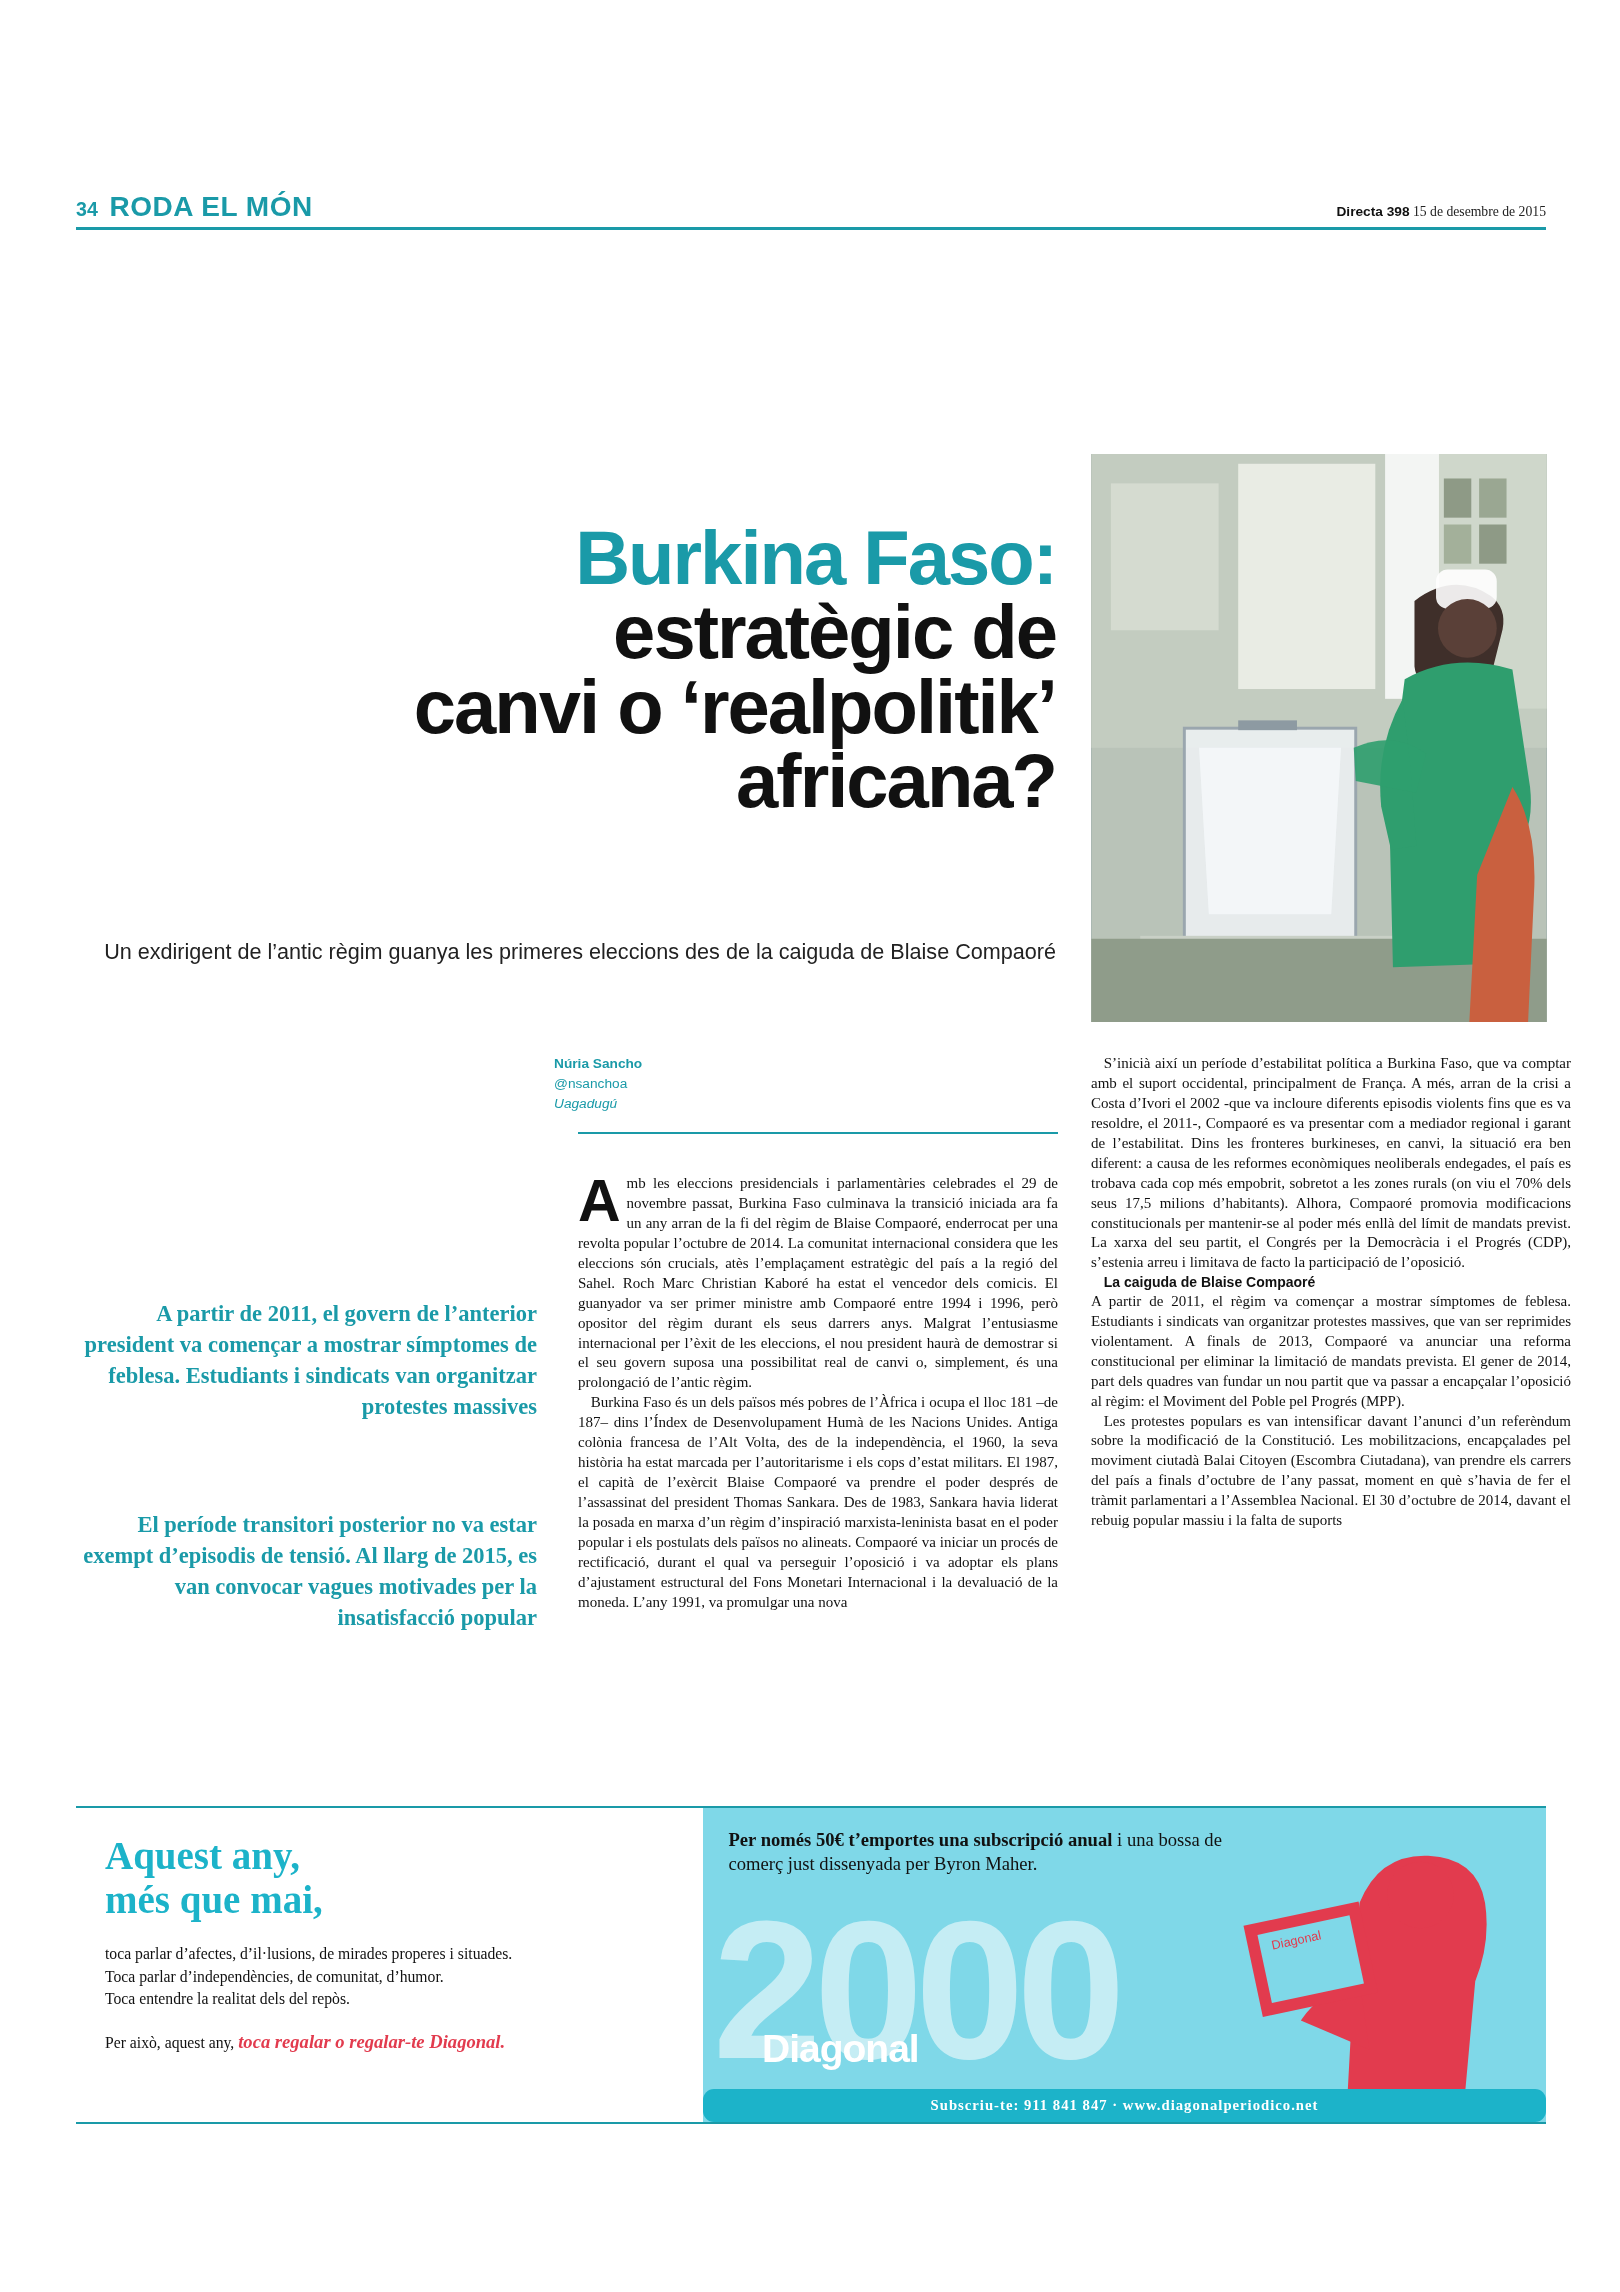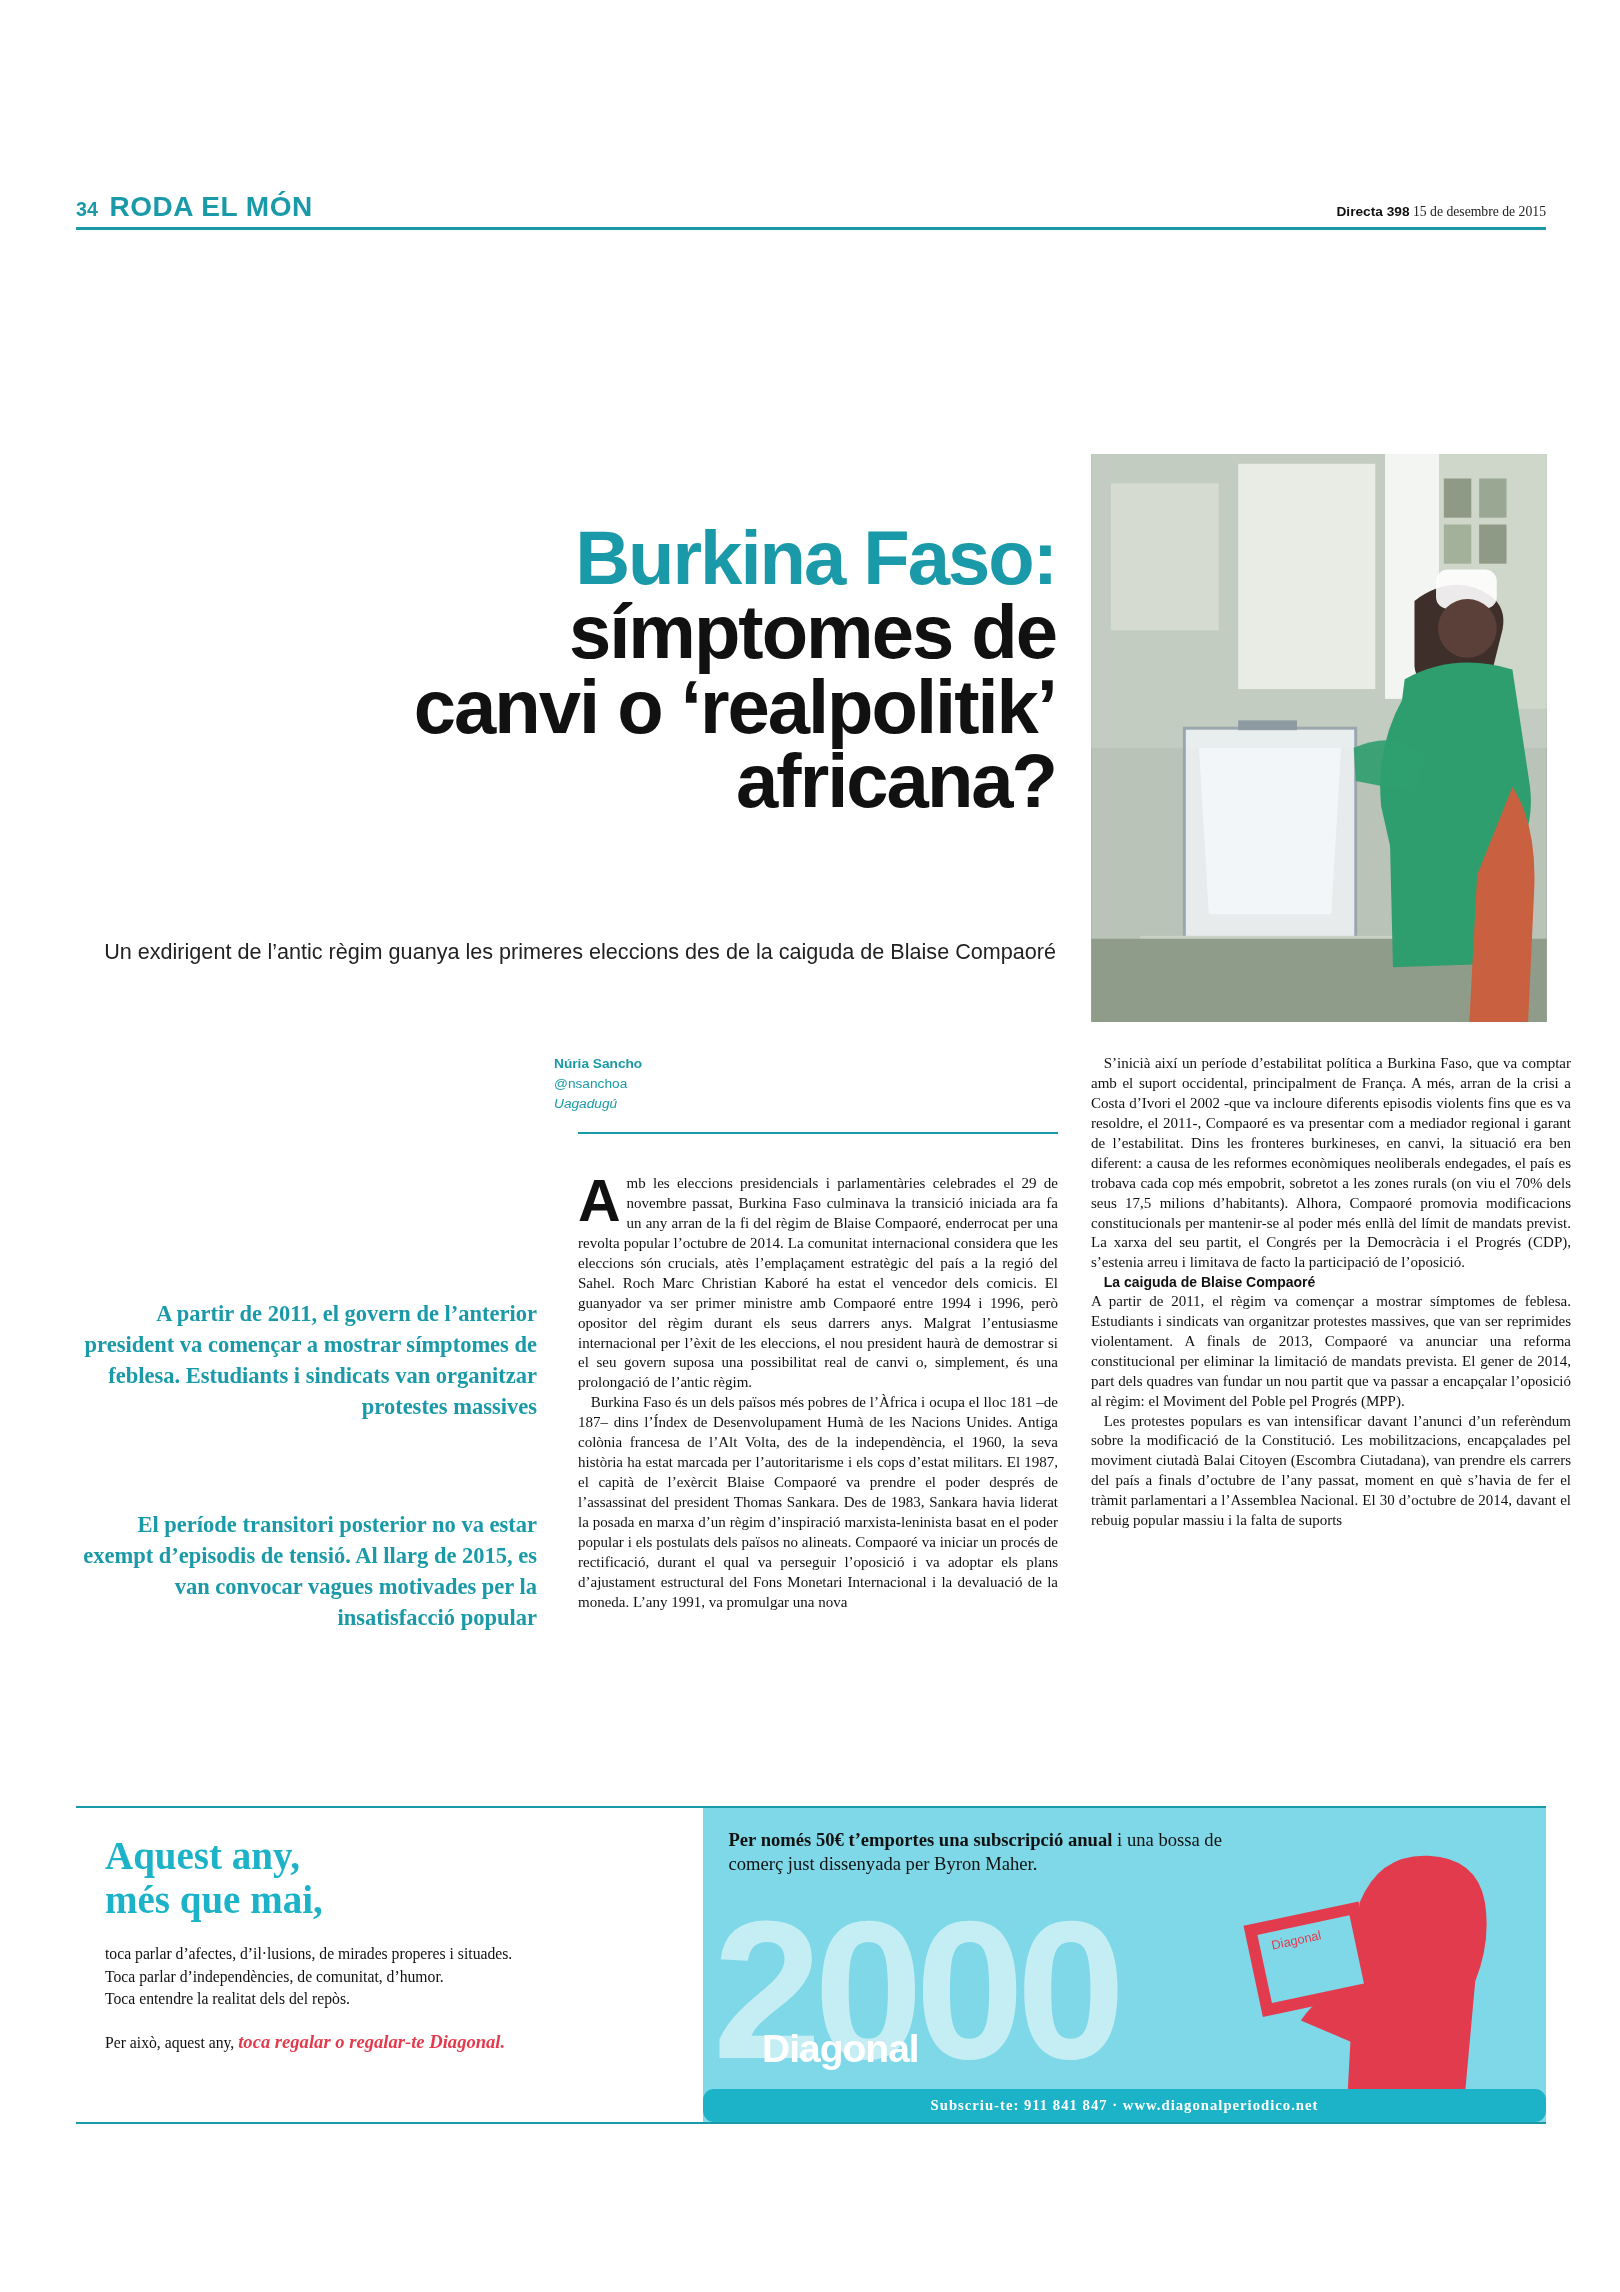--- a/index.html
+++ b/index.html
@@ -335,21 +335,21 @@
       <path d="M430 340 q26 40 22 110 l-6 130 l-60 0 l8 -150 z" fill="#c9603f"></path>
       <path d="M318 250 q-28 50 -22 110 l10 44 l26 -4 l-6 -80 z" fill="#2f9e6e"></path>
       <circle cx="384" cy="178" r="30" fill="#5a4038"></circle>
 
       <path d="M268 300 q40 -18 74 6 l-10 40 l-62 -12 z" fill="#2f9e6e" opacity="0.9"></path>
     </svg>
   </div>
 
   <h1 class="headline">
     <span class="teal">Burkina Faso:</span><br>
-    <span>símptomes de</span><br>
+    <span>estratègic de</span><br>
     <span>canvi o ‘realpolitik’</span><br>
     <span>africana?</span>
   </h1>
 
   <div class="subhead">Un exdirigent de l’antic règim guanya les primeres eleccions des de la caiguda de Blaise Compaoré</div>
 
   <div class="byline">
     <div class="name">Núria Sancho</div>
     <div class="handle">@nsanchoa</div>
     <div class="place">Uagadugú</div>

